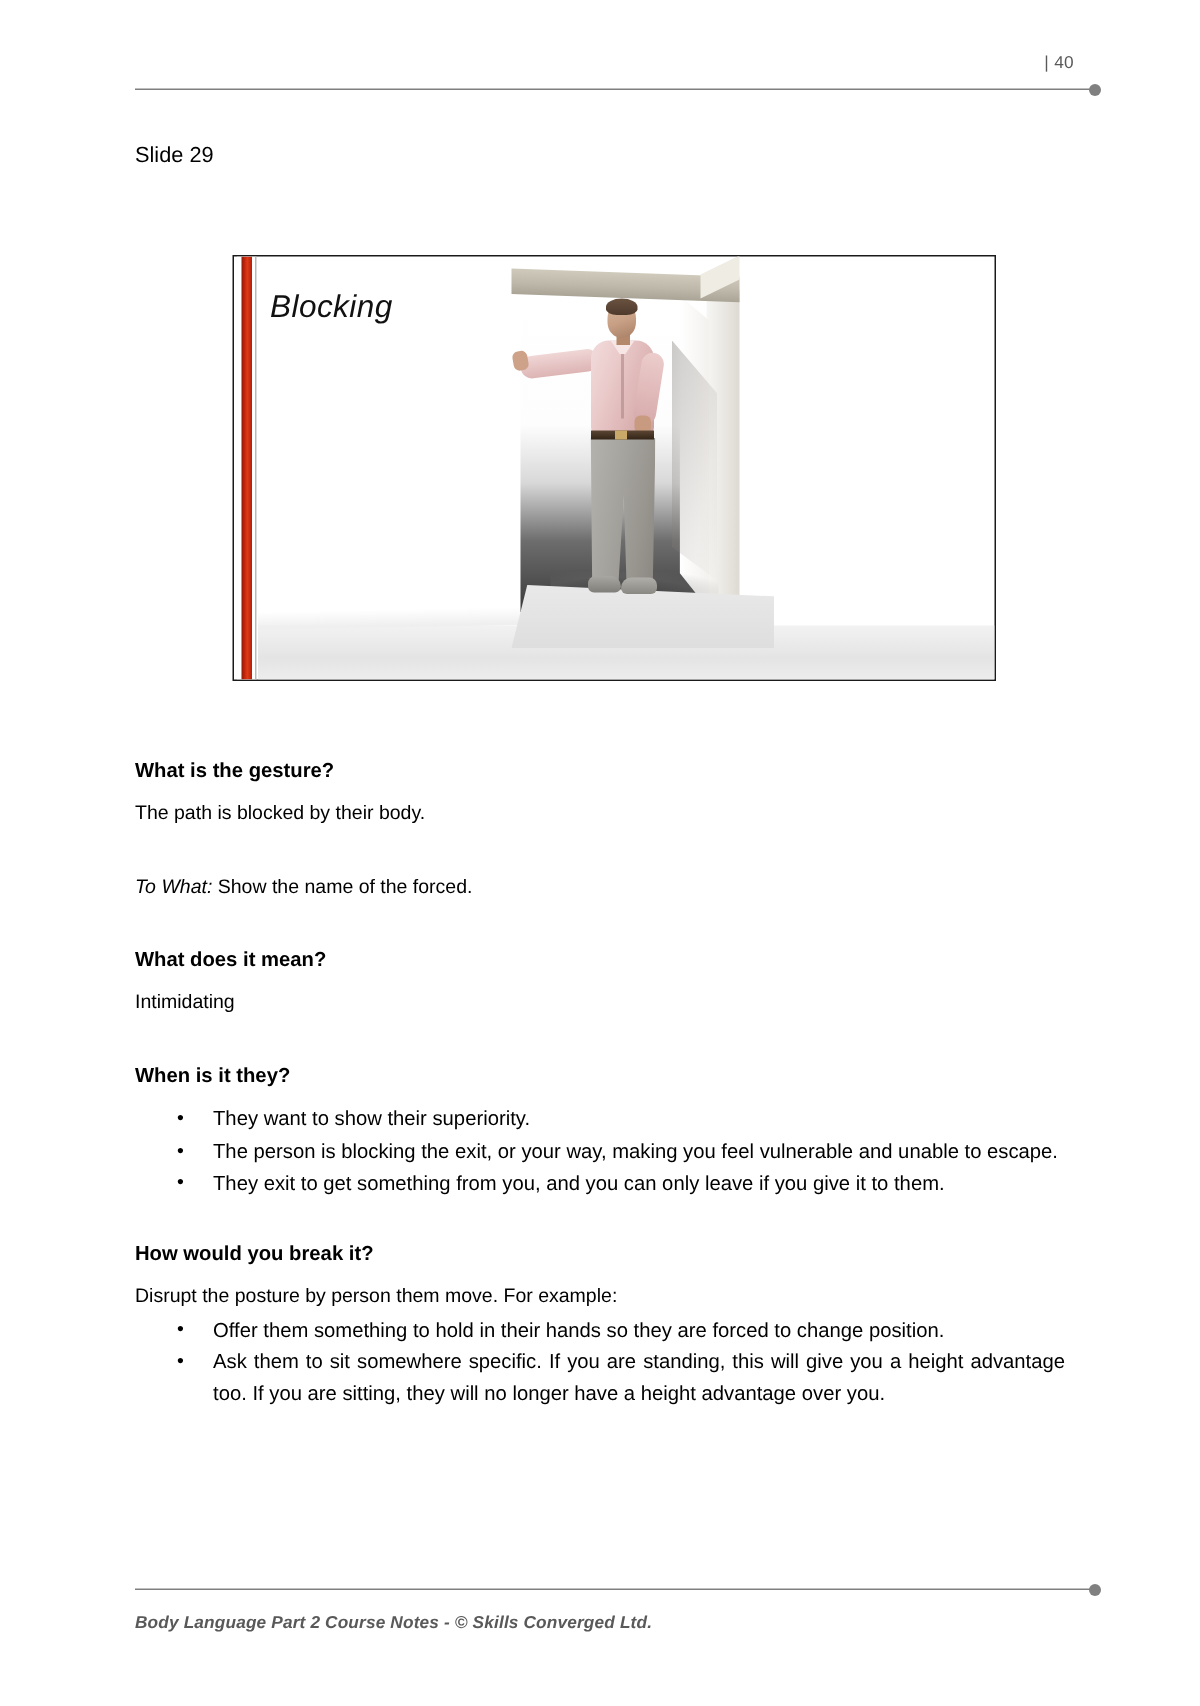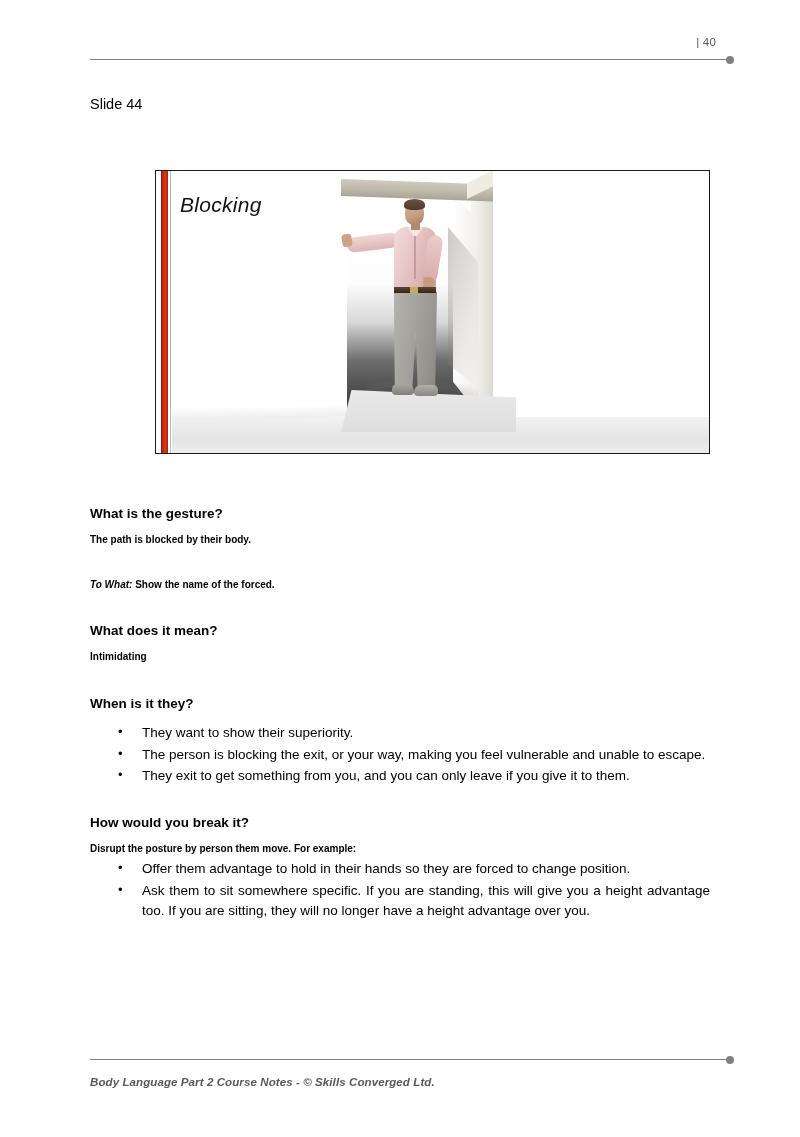--- a/index.html
+++ b/index.html
@@ -58,21 +58,21 @@
     top: 96px;
     font-size: 14.5px;
     color: #000;
   }
 
   
   .slide-frame {
     position: absolute;
     left: 155px;
     top: 170px;
-    width: 555px;
+    width: 509px;
     height: 284px;
     border: 1.6px solid #1a1a1a;
     background: #ffffff;
     box-sizing: border-box;
     overflow: hidden;
   }
   .slide-leftbar-outer {
     position: absolute;
     left: 2px;
     top: 0px;
@@ -287,24 +287,23 @@
     top: 505px;
     width: 622px;
   }
   .q-head {
     font-size: 13.5px;
     font-weight: bold;
     margin: 0 0 10px 0;
     line-height: 1.35;
   }
   .para {
-    font-size: 10px;
+    font-size: 13px;
     margin: 0;
     line-height: 1.45;
-    font-weight: bold;
   }
   .gap-lg { height: 30px; }
   .gap-md { height: 26px; }
 
   ul.bullets {
     margin: 3px 0 0 0;
     padding: 0 0 0 52px;
     list-style: none;
   }
   ul.bullets li {
@@ -364,21 +363,21 @@
 </style>
 </head>
 <body>
 
 <div class="header">
   <div class="header-pagenum">| 40</div>
   <div class="header-rule"></div>
   <div class="header-dot"></div>
 </div>
 
-<div class="slide-label">Slide 44</div>
+<div class="slide-label">Slide 29</div>
 
 <div class="slide-frame">
   <div class="slide-leftbar-outer"></div>
   <div class="slide-leftbar-red"></div>
   <div class="slide-title">Blocking</div>
   <div class="slide-floor"></div>
 
   <div class="scene">
     <div class="scene-interior"></div>
     <div class="scene-pillar"></div>
@@ -430,21 +429,21 @@
     <li class="nojust">They want to show their superiority.</li>
     <li>The person is blocking the exit, or your way, making you feel vulnerable and unable to escape.</li>
     <li class="nojust">They exit to get something from you, and you can only leave if you give it to them.</li>
   </ul>
 
   <div class="gap-md"></div>
 
   <div class="q-head">How would you break it?</div>
   <p class="para">Disrupt the posture by person them move. For example:</p>
   <ul class="bullets">
-    <li class="nojust">Offer them advantage to hold in their hands so they are forced to change position.</li>
+    <li class="nojust">Offer them something to hold in their hands so they are forced to change position.</li>
     <li>Ask them to sit somewhere specific. If you are standing, this will give you a height advantage too. If you are sitting, they will no longer have a height advantage over you.</li>
   </ul>
 
 </div>
 
 <div class="footer">
   <div class="footer-rule"></div>
   <div class="footer-dot"></div>
   <div class="footer-text">Body Language Part 2 Course Notes - © Skills Converged Ltd.</div>
 </div>

